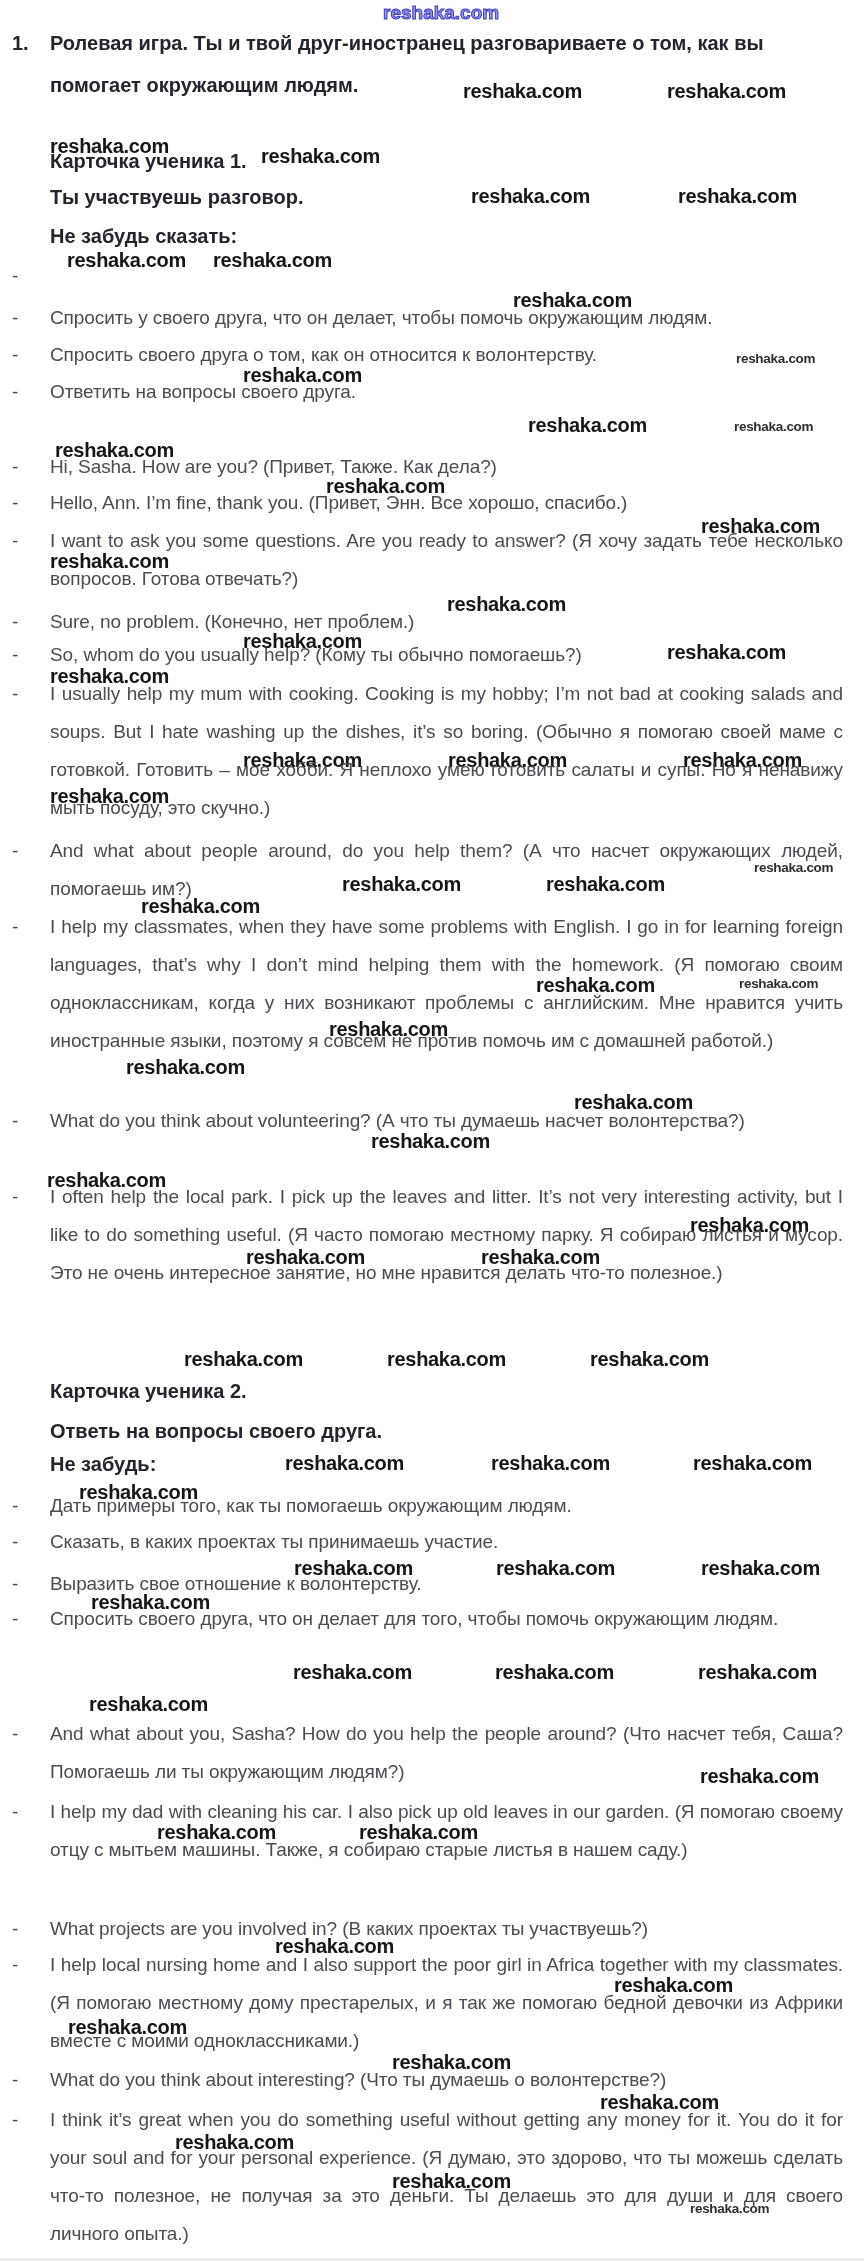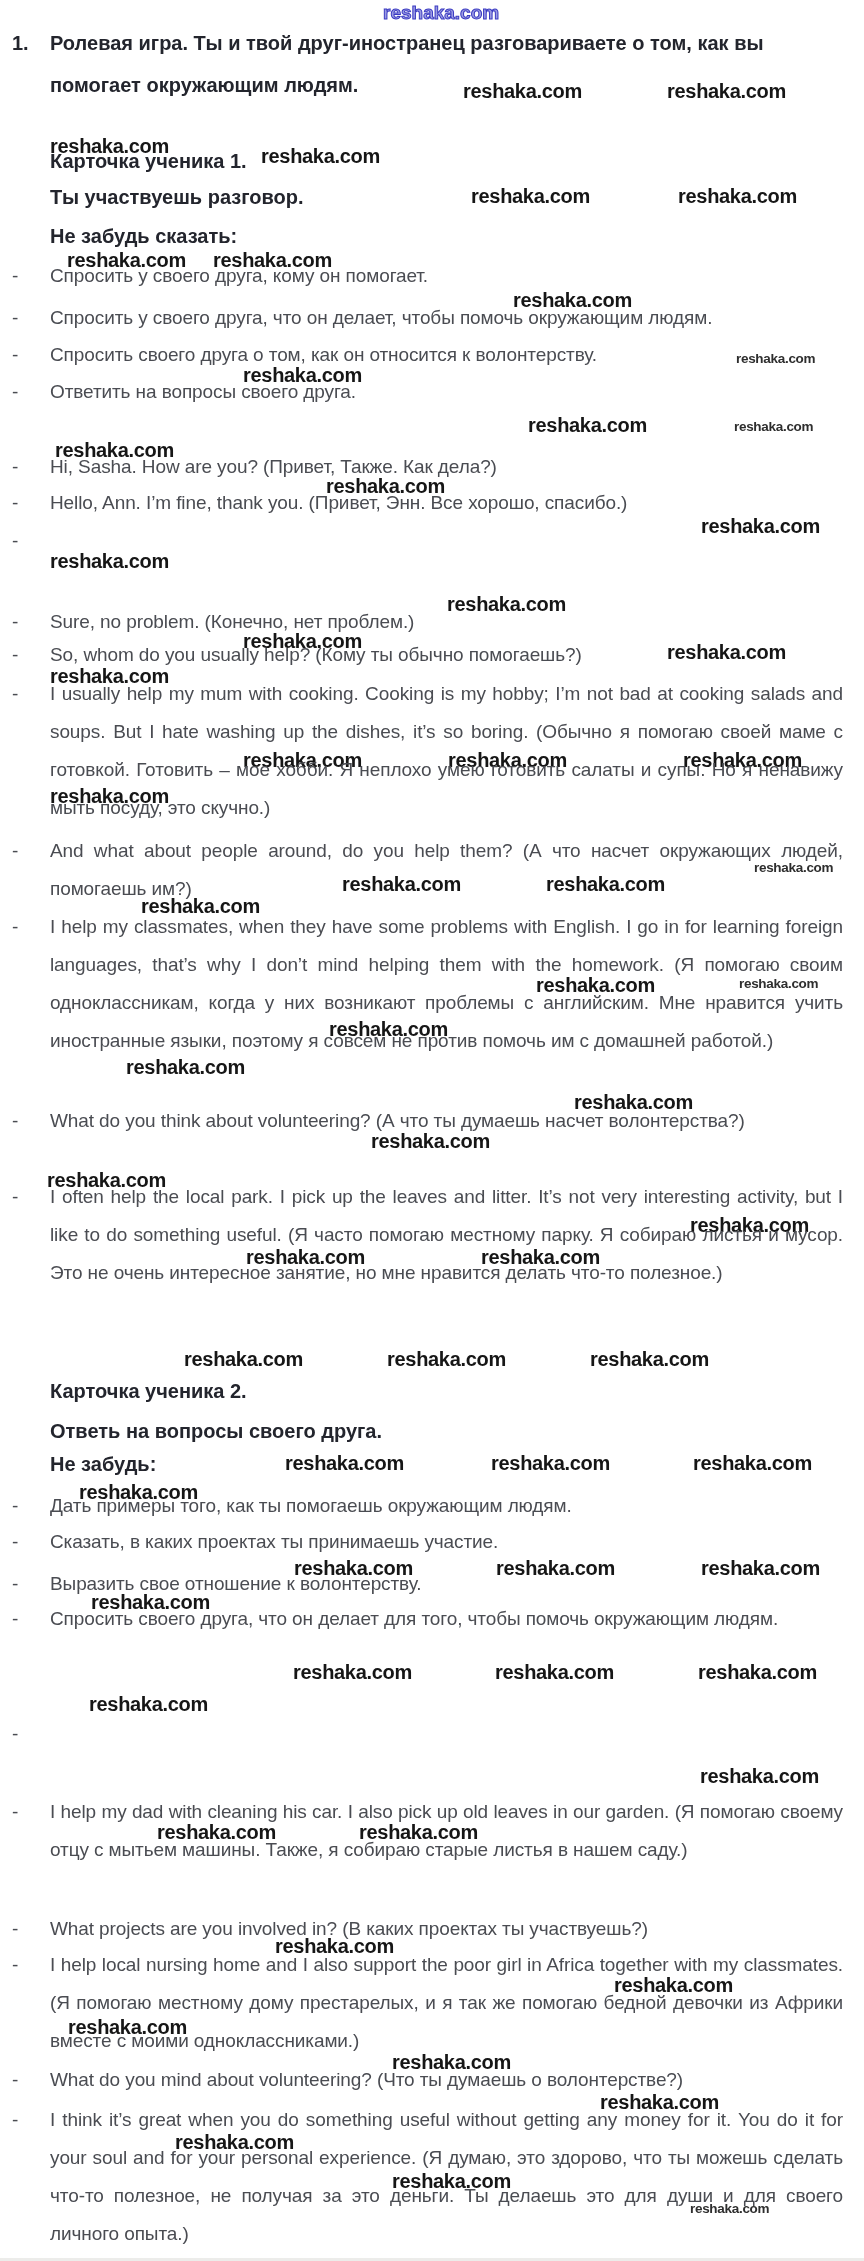--- a/index.html
+++ b/index.html
@@ -150,46 +150,46 @@
   <div class="wm blue" style="left:383px;top:3px">reshaka.com</div>
 
   <div class="num" style="top:31px">1.</div>
   <div class="h" style="top:31px">Ролевая игра. Ты и твой друг-иностранец разговариваете о том, как вы</div>
   <div class="h" style="top:73px">помогает окружающим людям.</div>
 
   <div class="h" style="top:149px">Карточка ученика 1.</div>
   <div class="h" style="top:185px">Ты участвуешь разговор.</div>
   <div class="h" style="top:224px">Не забудь сказать:</div>
 
-  <div class="item" style="top:257px"><span class="dash">-</span><span>Спросить у своего друга, кому он помогает.</span></div>
+  <div class="item" style="top:257px"><span class="dash">-</span></div>
   <div class="item" style="top:299px"><span class="dash">-</span><span>Спросить у своего друга, что он делает, чтобы помочь окружающим людям.</span></div>
   <div class="item" style="top:336px"><span class="dash">-</span><span>Спросить своего друга о том, как он относится к волонтерству.</span></div>
   <div class="item" style="top:373px"><span class="dash">-</span><span>Ответить на вопросы своего друга.</span></div>
 
   <div class="item" style="top:448px"><span class="dash">-</span><span>Hi, Sasha. How are you? (Привет, Также. Как дела?)</span></div>
   <div class="item" style="top:484px"><span class="dash">-</span><span>Hello, Ann. I’m fine, thank you. (Привет, Энн. Все хорошо, спасибо.)</span></div>
-  <div class="item" style="top:522px"><span class="dash">-</span></div>
+  <div class="item" style="top:522px"><span class="dash">-</span><span>I want to ask you some questions. Are you ready to answer? (Я хочу задать тебе несколько вопросов. Готова отвечать?)</span></div>
   <div class="item" style="top:603px"><span class="dash">-</span><span>Sure, no problem. (Конечно, нет проблем.)</span></div>
   <div class="item" style="top:636px"><span class="dash">-</span><span>So, whom do you usually help? (Кому ты обычно помогаешь?)</span></div>
   <div class="item" style="top:675px"><span class="dash">-</span><span>I usually help my mum with cooking. Cooking is my hobby; I’m not bad at cooking salads and soups. But I hate washing up the dishes, it’s so boring. (Обычно я помогаю своей маме с готовкой. Готовить – мое хобби. Я неплохо умею готовить салаты и супы. Но я ненавижу мыть посуду, это скучно.)</span></div>
   <div class="item" style="top:832px"><span class="dash">-</span><span>And what about people around, do you help them? (А что насчет окружающих людей, помогаешь им?)</span></div>
   <div class="item" style="top:908px"><span class="dash">-</span><span>I help my classmates, when they have some problems with English. I go in for learning foreign languages, that’s why I don’t mind helping them with the homework. (Я помогаю своим одноклассникам, когда у них возникают проблемы с английским. Мне нравится учить иностранные языки, поэтому я совсем не против помочь им с домашней работой.)</span></div>
   <div class="item" style="top:1102px;width:745px"><span class="dash">-</span><span>What do you think about volunteering? (А что ты думаешь насчет волонтерства?)</span></div>
   <div class="item" style="top:1178px"><span class="dash">-</span><span>I often help the local park. I pick up the leaves and litter. It’s not very interesting activity, but I like to do something useful. (Я часто помогаю местному парку. Я собираю листья и мусор. Это не очень интересное занятие, но мне нравится делать что-то полезное.)</span></div>
 
   <div class="h" style="top:1379px">Карточка ученика 2.</div>
   <div class="h" style="top:1419px">Ответь на вопросы своего друга.</div>
   <div class="h" style="top:1452px">Не забудь:</div>
 
   <div class="item" style="top:1487px"><span class="dash">-</span><span>Дать примеры того, как ты помогаешь окружающим людям.</span></div>
   <div class="item" style="top:1523px"><span class="dash">-</span><span>Сказать, в каких проектах ты принимаешь участие.</span></div>
   <div class="item" style="top:1565px"><span class="dash">-</span><span>Выразить свое отношение к волонтерству.</span></div>
   <div class="item" style="top:1600px;width:745px"><span class="dash">-</span><span>Спросить своего друга, что он делает для того, чтобы помочь окружающим людям.</span></div>
 
-  <div class="item" style="top:1715px"><span class="dash">-</span></div>
+  <div class="item" style="top:1715px"><span class="dash">-</span><span>And what about you, Sasha? How do you help the people around? (Что насчет тебя, Саша? Помогаешь ли ты окружающим людям?)</span></div>
   <div class="item" style="top:1793px"><span class="dash">-</span><span>I help my dad with cleaning his car. I also pick up old leaves in our garden. (Я помогаю своему отцу с мытьем машины. Также, я собираю старые листья в нашем саду.)</span></div>
   <div class="item" style="top:1910px"><span class="dash">-</span><span>What projects are you involved in? (В каких проектах ты участвуешь?)</span></div>
   <div class="item" style="top:1946px"><span class="dash">-</span><span>I help local nursing home and I also support the poor girl in Africa together with my classmates. (Я помогаю местному дому престарелых, и я так же помогаю бедной девочки из Африки вместе с моими одноклассниками.)</span></div>
-  <div class="item" style="top:2061px"><span class="dash">-</span><span>What do you mind about volunteering? (Что ты думаешь о волонтерстве?)</span></div>
+  <div class="item" style="top:2061px"><span class="dash">-</span><span>What do you think about interesting? (Что ты думаешь о волонтерстве?)</span></div>
   <div class="item" style="top:2101px"><span class="dash">-</span><span>I think it’s great when you do something useful without getting any money for it. You do it for your soul and for your personal experience. (Я думаю, это здорово, что ты можешь сделать что-то полезное, не получая за это деньги. Ты делаешь это для души и для своего личного опыта.)</span></div>
 
   <div class="scan-edge"></div>
 </div>
 
 </body></html>

